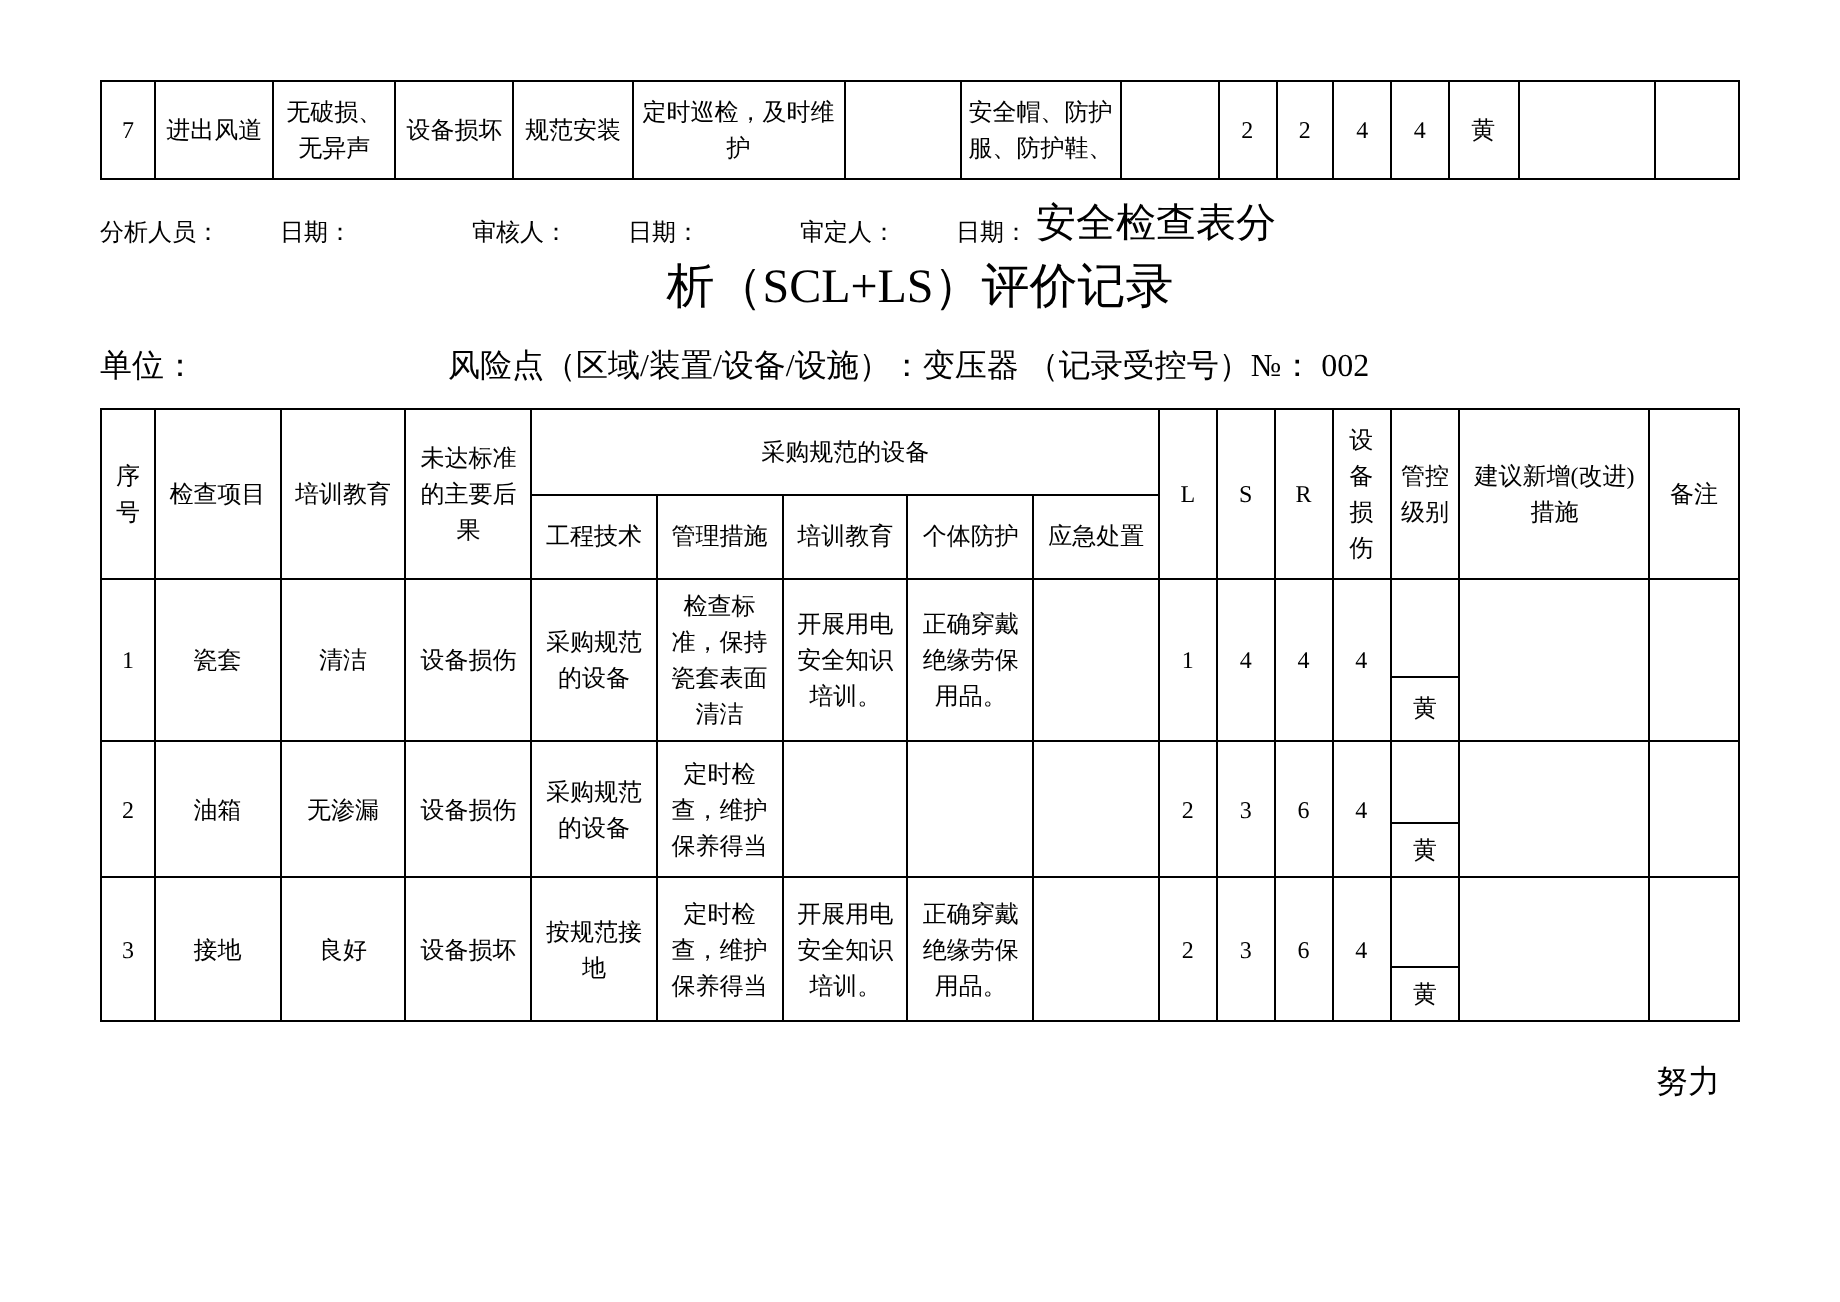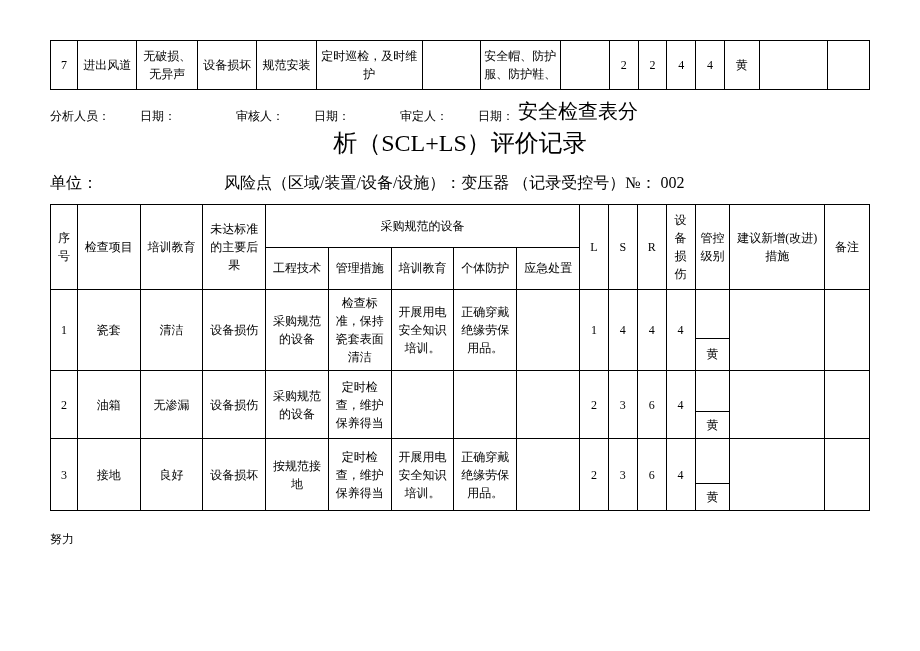--- a/index.html
+++ b/index.html
@@ -52,23 +52,23 @@
     }
     .unit-label { display: inline-block; width: 100px; }
     .main-table td, .main-table th {
       font-size: 12px;
     }
     .main-table .header-row td, .main-table .header-row th {
       height: auto;
       padding: 6px 2px;
     }
     .footer-note {
-      text-align: left;
+      text-align: right;
       margin-top: 20px;
-      font-size: 12px;
+      font-size: 16px;
       padding-right: 10px;
     }
     .narrow { width: 24px; }
     .color-col { width: 30px; }
     .seq-col { width: 22px; }
     .remark-col { width: 40px; }
   </style>
 </head>
 <body>
 

